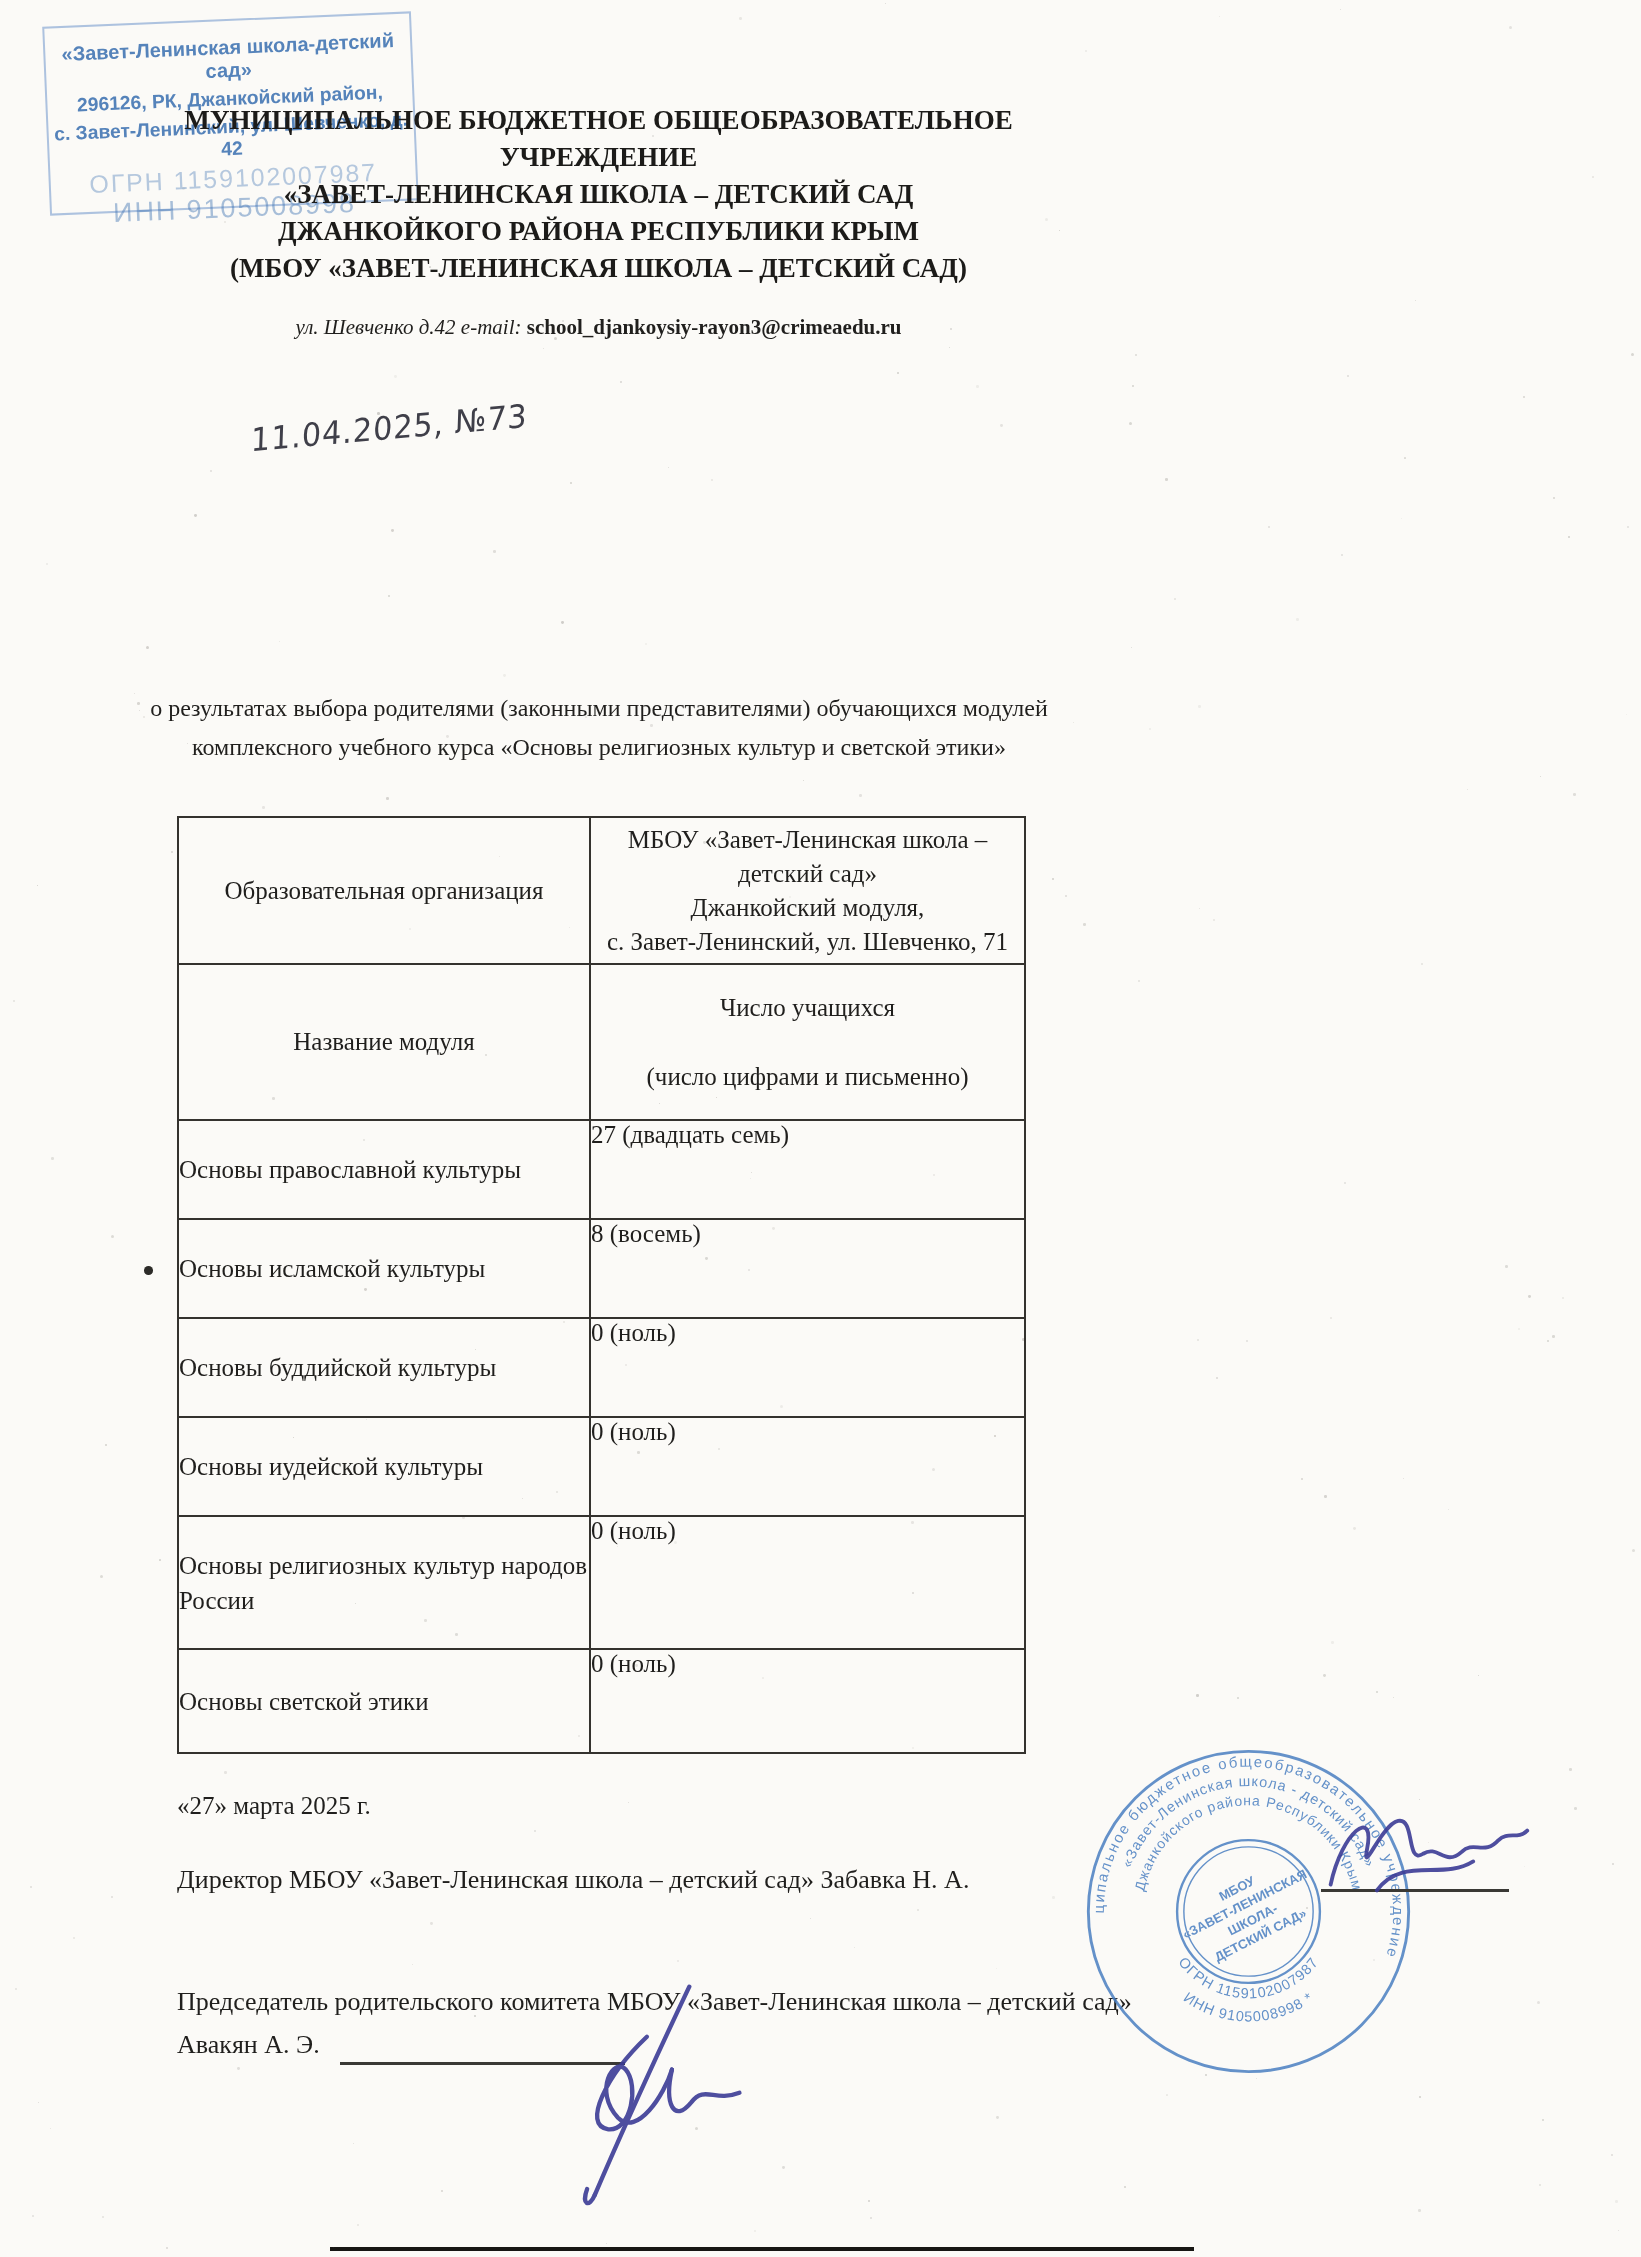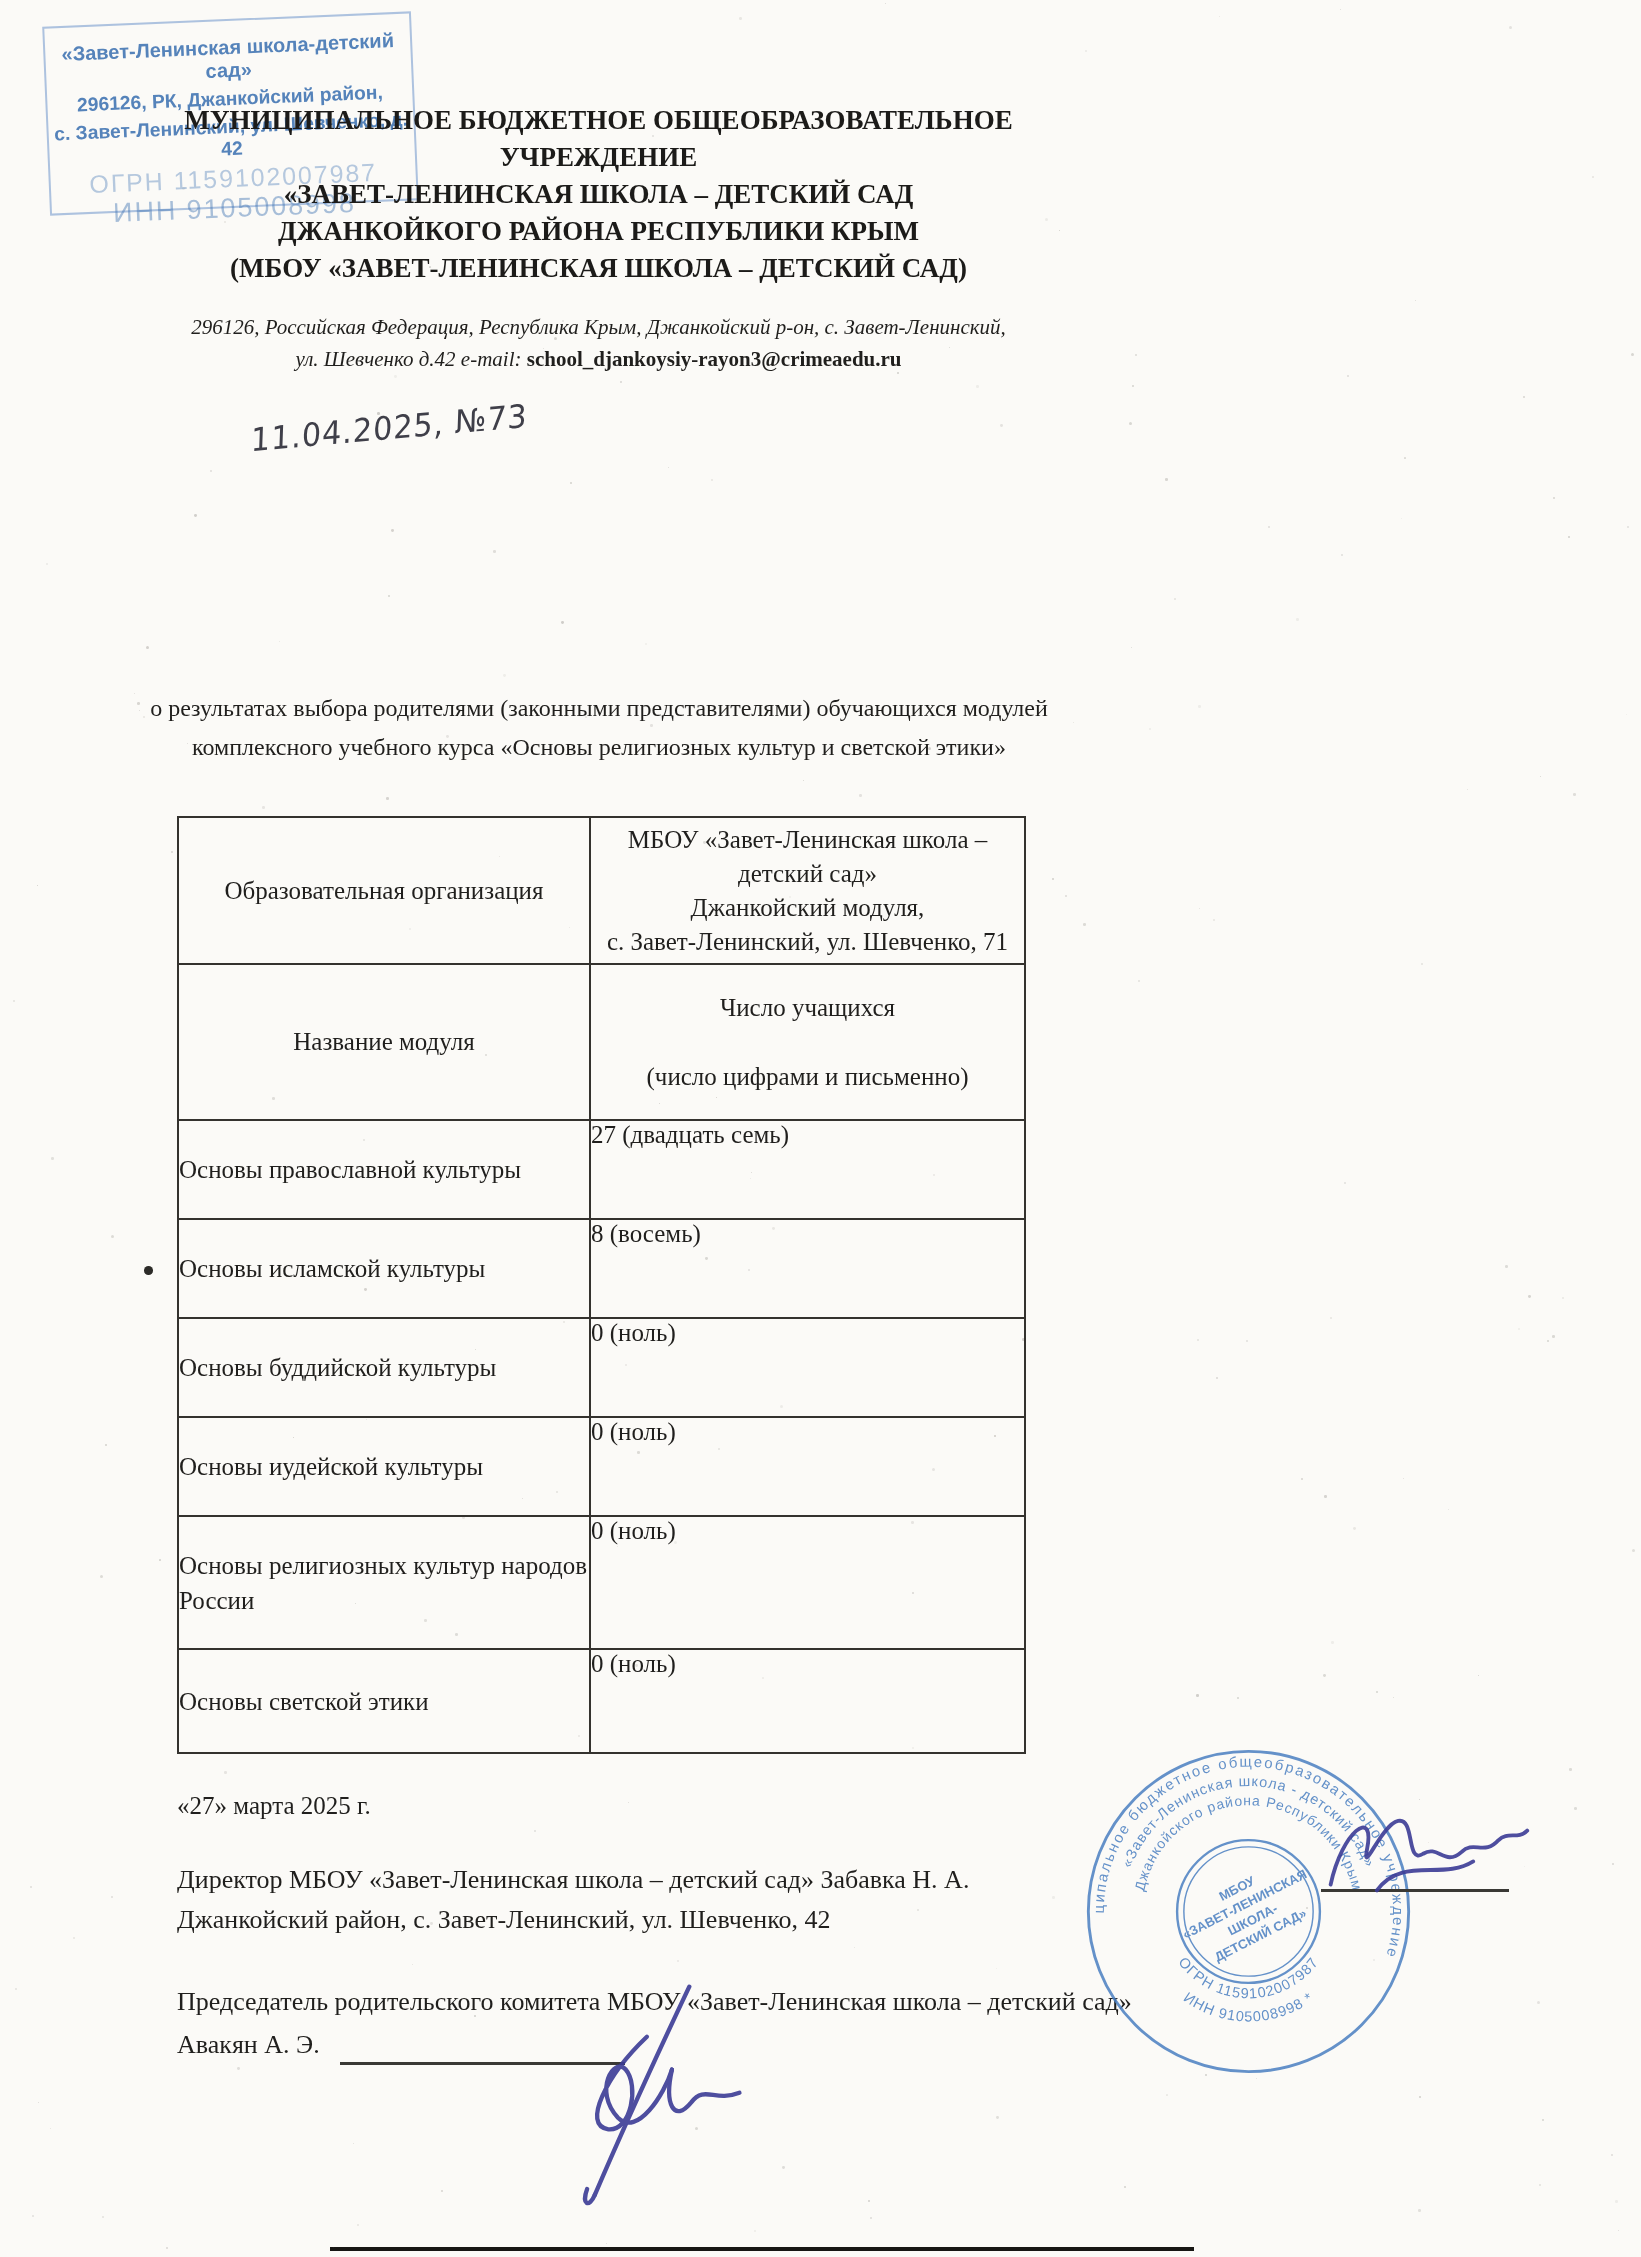--- a/index.html
+++ b/index.html
@@ -75,21 +75,20 @@
   </div>
 
   <div class="header-block">
     <div>МУНИЦИПАЛЬНОЕ БЮДЖЕТНОЕ ОБЩЕОБРАЗОВАТЕЛЬНОЕ УЧРЕЖДЕНИЕ</div>
     <div>«ЗАВЕТ-ЛЕНИНСКАЯ ШКОЛА – ДЕТСКИЙ САД</div>
     <div>ДЖАНКОЙКОГО РАЙОНА РЕСПУБЛИКИ КРЫМ</div>
     <div>(МБОУ «ЗАВЕТ-ЛЕНИНСКАЯ ШКОЛА – ДЕТСКИЙ САД)</div>
   </div>
 
   <div class="address-block">
-    <div>296126, Российская Федерация, Республика Крым, Джанкойский р-он, с. Завет-Ленинский,</div>
     <div>
       <span>ул. Шевченко д.42 e-mail:</span>
       <span class="address-email">school_djankoysiy-rayon3@crimeaedu.ru</span>
     </div>
   </div>
 
   <div class="handwritten">11.04.2025, №73</div>
 
   <div class="doc-subtitle">
     <div>о результатах выбора родителями (законными представителями) обучающихся модулей</div>
@@ -137,21 +136,20 @@
       <td class="c1 modL">Основы светской этики</td>
       <td class="c2 valR">0 (ноль)</td>
     </tr>
   </tbody>
     </table>
 
   <div class="date-line">«27» марта 2025 г.</div>
 
   <div class="director-block">
     <div>Директор МБОУ «Завет-Ленинская школа – детский сад» Забавка Н. А.</div>
-    <div>Джанкойский район, с. Завет-Ленинский, ул. Шевченко, 42</div>
   </div>
   <div class="uline uline-director"></div>
 
   <div class="chairman-line">Председатель родительского комитета МБОУ «Завет-Ленинская школа – детский сад»</div>
   <div class="chairman-name">Авакян А. Э.</div>
   <div class="uline uline-chairman"></div>
 
   <div class="ink-dot"></div>
   <div class="scan-edge"></div>
 

